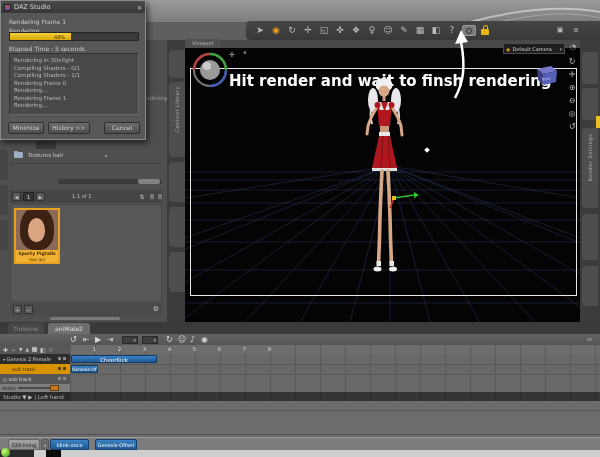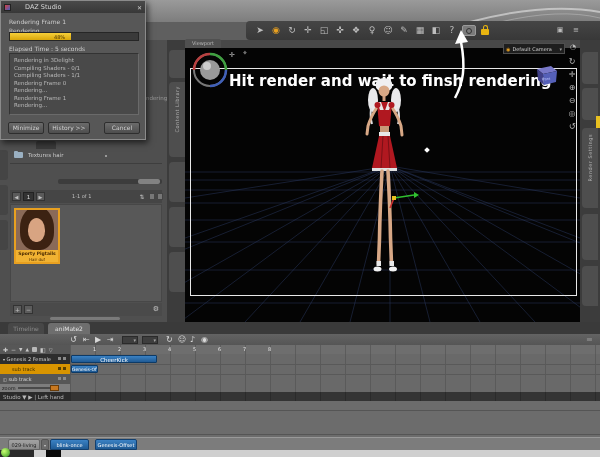--- a/index.html
+++ b/index.html
@@ -6,21 +6,21 @@
   *{box-sizing:border-box;font-family:"DejaVu Sans",sans-serif;}
   #screen{position:relative;width:600px;height:457px;background:#5f5f5f;overflow:hidden;}
   .abs{position:absolute;}
   .ico{color:#c0c0c0;font-size:9px;line-height:10px;text-align:center;}
   
   #topbar{left:0;top:0;width:600px;height:22px;background:linear-gradient(#9a9a9a,#7d7d7d);}
   #toolbar{left:246px;top:21px;width:354px;height:19px;background:linear-gradient(#454545,#383838);border-radius:4px 0 0 4px;display:flex;align-items:center;gap:4px;padding-left:8px;}
   #toolbar .tico{font-size:9px;line-height:11px;color:#bdbdbd;width:12px;text-align:center;}
   
   #dialog{left:0;top:0;width:146px;height:140px;background:#575757;border:1px solid #8b8b8b;box-shadow:2px 3px 6px rgba(0,0,0,.6);z-index:30;}
-  #dlg-title{left:0;top:0;width:144px;height:12px;background:linear-gradient(#4a4a4a,#383838);display:flex;align-items:center;padding:4px 3px;gap:14px;}
+  #dlg-title{left:0;top:0;width:144px;height:12px;background:linear-gradient(#4a4a4a,#383838);display:flex;align-items:center;padding:4px 3px;gap:3px;}
   #dlg-title .t{font-size:6.5px;color:#d6d6d6;flex:1;}
   .dlg-label{font-size:6px;color:#cccccc;}
   #progress{left:8px;top:31px;width:130px;height:9px;background:#3a3a3a;border:1px solid #262626;}
   #progress .fill{position:absolute;left:0;top:0;height:7px;background:linear-gradient(#f6cf3a,#d9a70a);}
   #progress .pl{position:absolute;top:1px;font-size:5px;color:#4a3300;}
   #dlg-log{left:8px;top:52px;width:130px;height:62px;background:#494949;border-top:1px solid #333;border-left:1px solid #333;border-bottom:1px solid #6a6a6a;border-right:1px solid #6a6a6a;padding:3px 4px;}
   #dlg-log div{font-size:5.5px;line-height:7.5px;color:#b9b9b9;white-space:nowrap;}
   .dbtn{height:12px;background:linear-gradient(#6b6b6b,#4e4e4e);border:1px solid #2e2e2e;border-radius:2px;color:#d2d2d2;font-size:6px;text-align:center;line-height:10px;}
   
   #leftdock{left:0;top:40px;width:185px;height:282px;background:#4f4f4f;}

